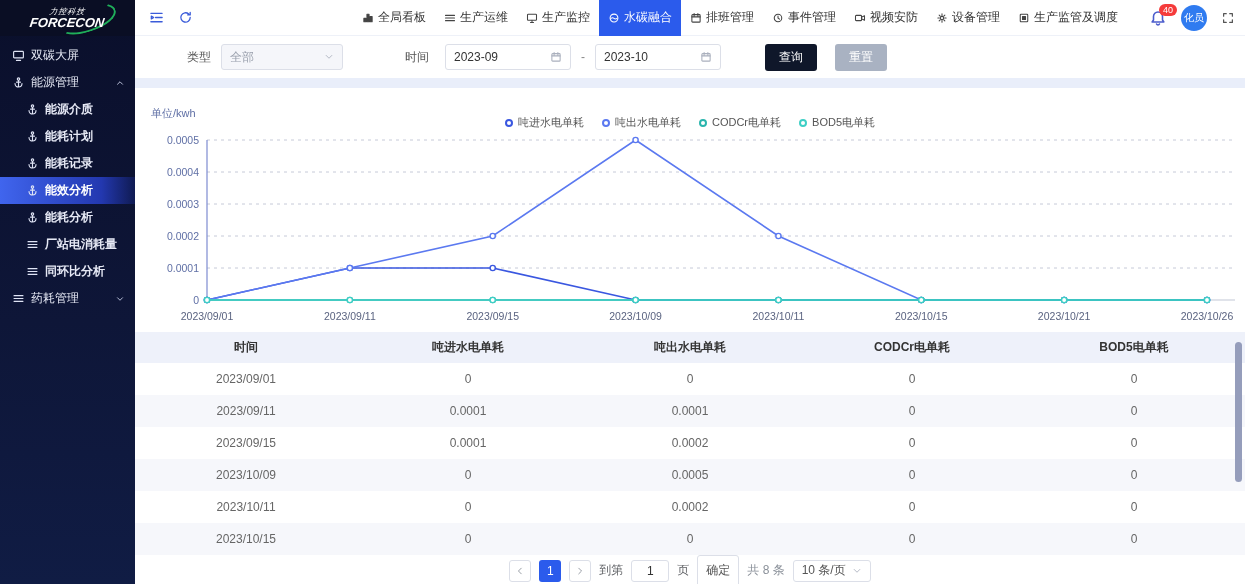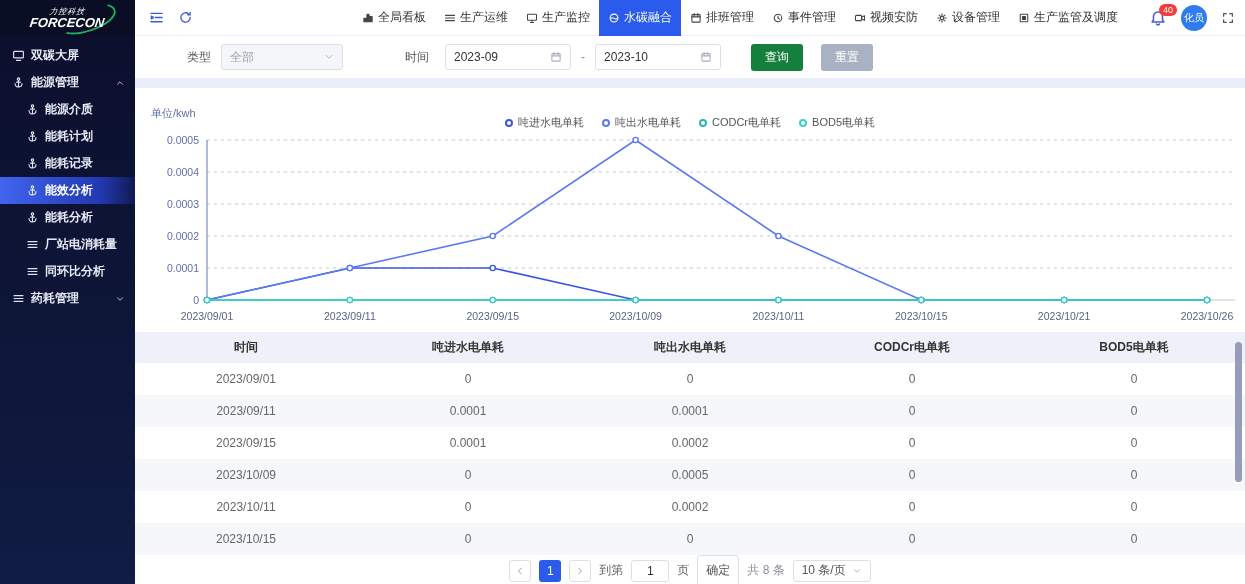--- a/index.html
+++ b/index.html
@@ -8,21 +8,21 @@
   .app { display:flex; width:1245px; height:584px; }
 
   
   .sidebar { width:135px; height:584px; background:linear-gradient(180deg,#0a0f2b 0%,#0e1638 55%,#101c44 100%); flex:0 0 135px; display:flex; flex-direction:column; }
   .logo { height:36px; background:#0a0e24; display:flex; align-items:center; justify-content:center; position:relative; overflow:hidden; }
   .logo-text { text-align:center; line-height:1; z-index:1; font-style:italic; }
   .logo-cn { color:#fff; font-size:8px; letter-spacing:1px; display:block; transform:skewX(-8deg); }
   .logo-en { color:#fff; font-size:13px; font-weight:bold; display:block; transform:skewX(-8deg); }
   .logo-swoosh { position:absolute; width:60px; height:26px; border:2px solid #1fae5a; border-radius:50%; transform:rotate(-18deg); border-top-color:transparent; border-left-color:transparent; right:18px; top:6px; z-index:0; }
   .side-menu { padding-top:6px; }
-  .side-item { height:27px; display:flex; align-items:center; color:#e6e9f5; font-weight:bold; gap:6px; padding-left:12px; cursor:pointer; position:relative; }
+  .side-item { height:27px; display:flex; align-items:center; color:#e6e9f5; font-weight:normal; gap:6px; padding-left:12px; cursor:pointer; position:relative; }
   .side-item.sub { padding-left:26px; font-weight:bold; }
   .side-item .s-ico { width:13px; height:13px; color:#dfe4f5; flex:0 0 13px; }
   .side-item .s-ico svg { width:13px; height:13px; display:block; }
   .side-item.active { background:linear-gradient(90deg,#4065ee 0%,#2338b0 75%,rgba(21,40,140,.35) 100%); color:#fff; }
   .side-caret { position:absolute; right:10px; width:10px; height:10px; color:#cdd4ec; }
   .side-caret svg { width:10px; height:10px; display:block; }
 
   
   .main { flex:1; display:flex; flex-direction:column; min-width:0; }
   .topbar { height:36px; background:#fff; display:flex; align-items:center; padding:0 10px 0 14px; gap:14px; border-bottom:1px solid #eef1f8; }
@@ -47,21 +47,21 @@
   .f-label { color:#555; margin-right:2px; }
   .f-select { width:122px; height:26px; background:#f5f6fa; border:1px solid #dcdfe8; border-radius:3px; display:flex; align-items:center; justify-content:space-between; padding:0 8px; color:#9aa0ad; cursor:pointer; }
   .f-select .c-ico, .ps-select .c-ico { width:10px; height:10px; color:#aab0bd; }
   .c-ico svg { width:10px; height:10px; display:block; }
   .f-date { width:126px; height:26px; border:1px solid #dcdfe8; border-radius:3px; display:flex; align-items:center; justify-content:space-between; padding:0 8px; background:#fff; margin-left:6px; }
   .f-date input { border:none; outline:none; width:86px; font-size:12px; color:#333; font-family:inherit; }
   .cal-ico { width:12px; height:12px; color:#aab0bd; }
   .cal-ico svg { width:12px; height:12px; display:block; }
   .f-sep { color:#888; padding:0 2px; }
   .btn { height:27px; border:none; border-radius:3px; color:#fff; font-size:12px; padding:0 14px; cursor:pointer; font-family:inherit; }
-  .btn-query { background:#15803d; margin-left:22px; }
+  .btn-query { background:#0f172a; margin-left:36px; }
   .btn-reset { background:#a9b2c2; margin-left:10px; }
 
   .gap-strip { height:10px; background:#e9eefa; }
 
   
   .big-card { background:#fff; flex:1; position:relative; display:flex; flex-direction:column; overflow:hidden; }
   .chart-zone { position:relative; height:244px; flex:0 0 244px; }
   .unit-label { position:absolute; left:16px; top:18px; color:#5f6fa5; font-size:11px; }
   .legend { position:absolute; left:0; right:0; top:27px; display:flex; justify-content:center; gap:18px; z-index:2; }
   .legend-item { display:flex; align-items:center; gap:5px; cursor:pointer; color:#555; font-size:11px; }

